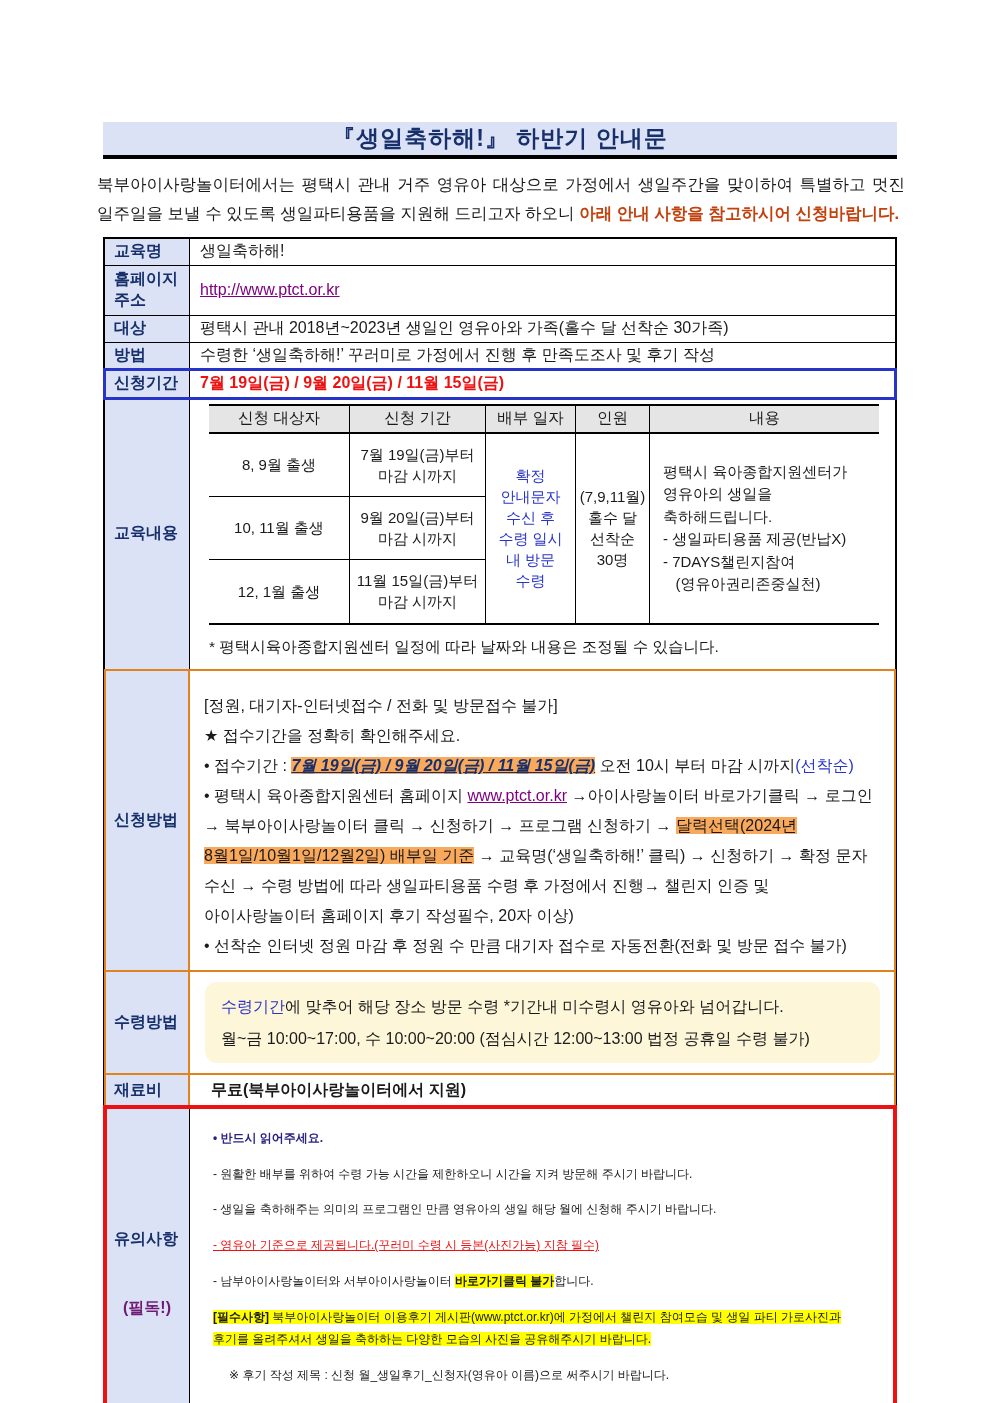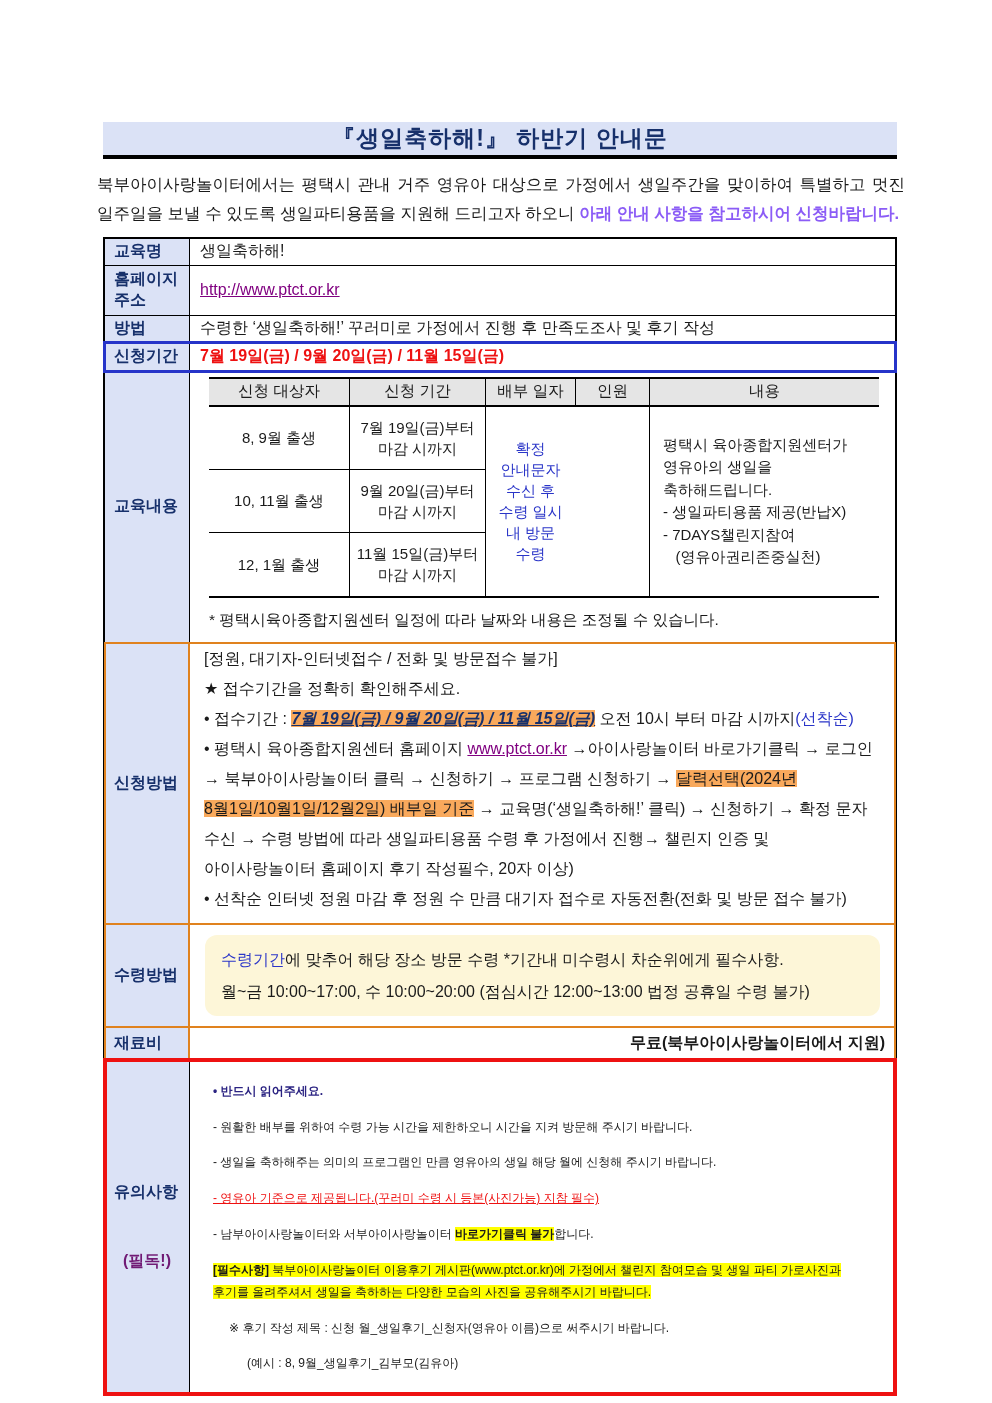--- a/index.html
+++ b/index.html
@@ -12,39 +12,39 @@
   .page { position:relative; width:794px; margin-left:103px; padding-top:122px; }
 
   
   .title-bar { background:#dbe2f6; border-bottom:4px solid #000; height:37px;
     display:flex; align-items:center; justify-content:center; }
   .title-bar h1 { margin:0; font-size:23px; font-weight:bold; color:#17306b; letter-spacing:1px; }
 
   
   .intro { margin:11px 0 9px -6px; width:808px; font-size:16.5px; line-height:1.75;
     text-align:justify; word-break:keep-all; }
-  .intro .blue-bold { color:#8b5cf6; font-weight:bold; }
+  .intro .blue-bold { color:#c2410c; font-weight:bold; }
 
   
   .doc-table { border:2px solid #000; }
   .t-row { display:flex; border-bottom:1px solid #000; position:relative; }
   .t-row:last-child { border-bottom:none; }
   .t-label { flex:0 0 85px; background:#dbe2f6; border-right:1px solid #000;
     color:#17306b; font-weight:bold; font-size:16px;
     display:flex; flex-direction:column; justify-content:center; padding:0 9px; }
   .jl { width:100%; text-align:justify; text-align-last:justify; -moz-text-align-last:justify; }
   .t-value { flex:1; display:flex; flex-direction:column; justify-content:center;
     padding:2px 10px; font-size:16px; word-break:keep-all; }
 
   .r-h27 { min-height:27px; } .r-h50 { min-height:50px; } .r-h29 { min-height:29px; }
   .r-h31 { min-height:31px; } .r-h86 { min-height:86px; }
 
   .link { color:#800080; text-decoration:underline; cursor:pointer; }
   .red-bold { color:#ee1111; font-weight:bold; }
-  .bold { font-weight:bold;text-align:right; }
+  .bold { font-weight:bold; }
 
   
   .frame-blue::after { content:""; position:absolute; inset:-2px;
     border:3px solid #2634c9; pointer-events:none; z-index:2; }
 
   
   .r-content .t-value { display:block; padding:0; }
   .ct { display:grid; grid-template-columns:140px 136px 90px 74px 1fr;
     grid-template-rows:30px repeat(3, 63px);
     margin:5px 16px 0 19px; border-bottom:2px solid #000; font-size:15px; }
@@ -61,21 +61,21 @@
   .ct-note { margin:12px 0 11px 19px; font-size:15.5px; }
 
   
   .orange-group { position:relative; border-bottom:1px solid #000; }
   .orange-group::after { content:""; position:absolute; inset:-1px;
     border:2px solid #e0821e; pointer-events:none; z-index:2; }
   .orange-group .t-row { border-bottom:2px solid #e0821e; }
   .orange-group .t-row:last-child { border-bottom:none;gap:11px; }
   .orange-group .t-label { border-right:2px solid #e0821e; }
 
-  .r-apply .t-value { justify-content:flex-end; padding:1px 12px 9px 14px; }
+  .r-apply .t-value { justify-content:flex-end; padding:1px 12px 9px 14px;margin-top:20px; }
   .r-apply p { margin:0; line-height:1.88; font-size:16px; }
   .hl-orange { background:#f9a95c; }
   .navy-bi { color:#17306b; font-weight:bold; font-style:italic; text-decoration:underline; }
   .c-blue-t { color:#2a35c8; }
 
   .note-box { background:#fdf6d8; border-radius:12px; margin:8px 5px; padding:9px 16px;
     line-height:1.95; font-size:16px; word-break:keep-all; }
 
   
   .frame-red::after { content:""; position:absolute; inset:-2px;
@@ -114,20 +114,28 @@
     <div class="t-row r-h50">
       <div class="t-label">
         <div class="jl">홈페이지</div>
         <div class="jl">주소</div>
       </div>
       <div class="t-value">
         <span class="link">http://www.ptct.or.kr</span>
       </div>
     </div>
 
+    <div class="t-row r-h27">
+      <div class="t-label">
+        <div class="jl">대상</div>
+      </div>
+      <div class="t-value">
+        <span>평택시 관내 2018년~2023년 생일인 영유아와 가족(홀수 달 선착순 30가족)</span>
+      </div>
+    </div>
 
     <div class="t-row r-h27">
       <div class="t-label">
         <div class="jl">방법</div>
       </div>
       <div class="t-value">
         <span>수령한 ‘생일축하해!’ 꾸러미로 가정에서 진행 후 만족도조사 및 후기 작성</span>
       </div>
     </div>
 
@@ -154,20 +162,24 @@
 
           <div class="ct-c rb" style="grid-column:1">8, 9월 출생</div>
           <div class="ct-c rb bl" style="grid-column:2">7월 19일(금)부터
 마감 시까지</div>
           <div class="ct-c ct-merge bl c-blue" style="grid-column:3">확정
 안내문자
 수신 후
 수령 일시
 내 방문
 수령</div>
+          <div class="ct-c ct-merge bl" style="grid-column:4">(7,9,11월)
+홀수 달
+선착순
+30명</div>
           <div class="ct-c ct-merge bl ct-desc" style="grid-column:5">평택시 육아종합지원센터가
 영유아의 생일을 축하해드립니다.
 - 생일파티용품 제공(반납X)
 - 7DAYS챌린지참여
    (영유아권리존중실천)</div>
 
           <div class="ct-c rb" style="grid-column:1">10, 11월 출생</div>
           <div class="ct-c rb bl" style="grid-column:2">9월 20일(금)부터
 마감 시까지</div>
 
@@ -193,21 +205,21 @@
           <p>• 선착순 인터넷 정원 마감 후 정원 수 만큼 대기자 접수로 자동전환(전화 및 방문 접수 불가)</p>
         </div>
       </div>
 
       <div class="t-row r-h86">
         <div class="t-label">
           <div class="jl">수령방법</div>
         </div>
         <div class="t-value">
           <div class="note-box">
-            <div><span class="c-blue-t">수령기간</span><span>에 맞추어 해당 장소 방문 수령   *기간내 미수령시 차순위에게 필수사항.</span></div>
+            <div><span class="c-blue-t">수령기간</span><span>에 맞추어 해당 장소 방문 수령   *기간내 미수령시 영유아와 넘어갑니다.</span></div>
             <div>월~금 10:00~17:00, 수 10:00~20:00 (점심시간 12:00~13:00 법정 공휴일 수령 불가)</div>
           </div>
         </div>
       </div>
 
       <div class="t-row r-h31">
         <div class="t-label">
           <div class="jl">재료비</div>
         </div>
         <div class="t-value">

